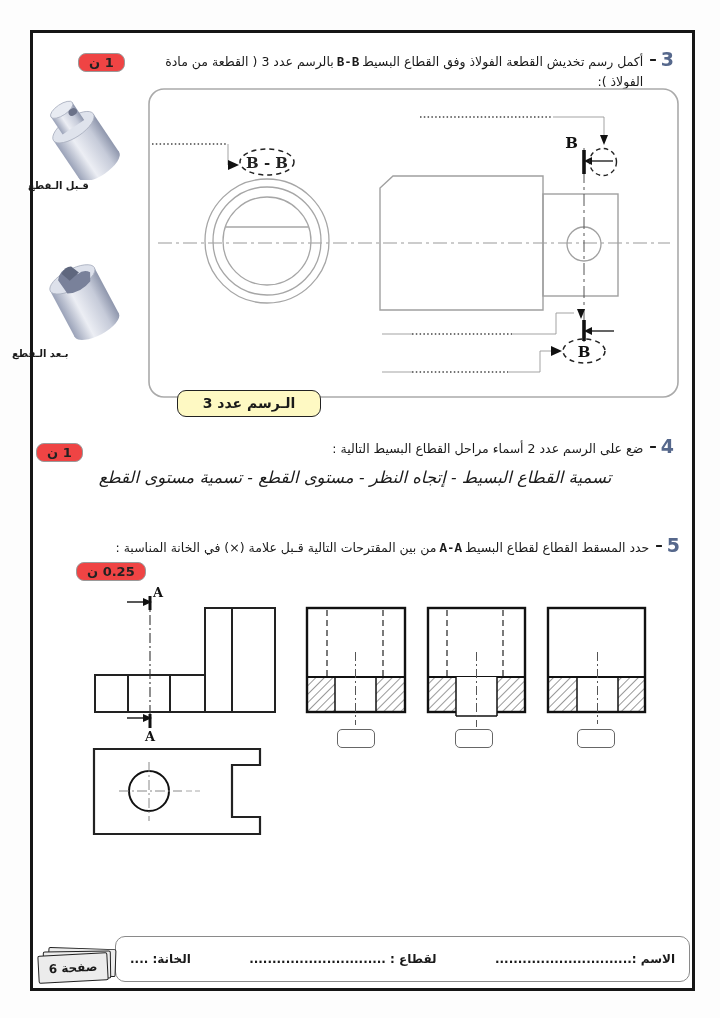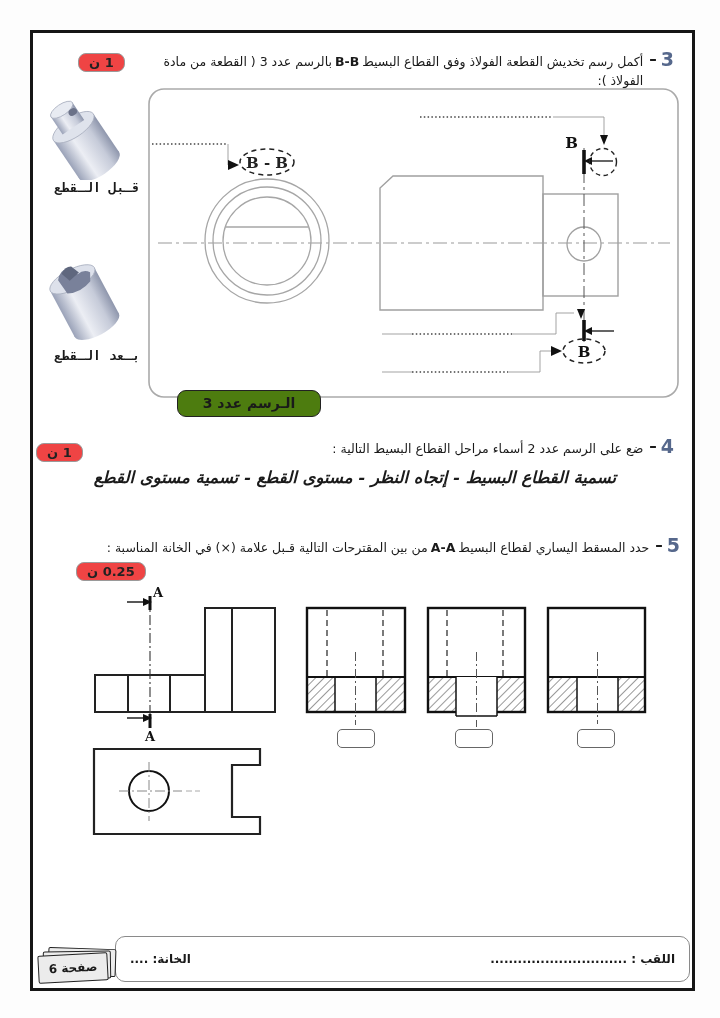--- a/index.html
+++ b/index.html
@@ -5,32 +5,32 @@
   html,body{margin:0;padding:0;}
   body{width:720px;height:1018px;position:relative;background:#fdfdfd;
        font-family:"DejaVu Sans",sans-serif;color:#1a1a1a;overflow:hidden;}
   .abs{position:absolute;}
   .frame{left:30px;top:30px;width:659px;height:955px;border:3px solid #161616;background:#fff;}
   
   .qrow{direction:rtl;display:flex;align-items:flex-start;justify-content:space-between;}
   .qnum{color:#56688c;font-weight:bold;font-size:19px;line-height:1;margin-left:4px;}
   .qdash{font-weight:bold;font-size:15px;margin-left:6px;}
   .qtext{font-size:12.5px;line-height:1.5;padding-top:3px;}
-  .qtext .ltr{direction:ltr;unicode-bidi:embed;font-weight:bold;margin:0 3px;}
+  .qtext .ltr{direction:ltr;unicode-bidi:embed;font-weight:bold;margin:0 3px;font-family:Liberation Mono, monospace;}
   .badge{border:1.4px solid #9a9a9a;border-radius:8px;background:#ef4444;
          font-size:13px;font-weight:bold;padding:1px 10px;white-space:nowrap;
          direction:rtl;color:#222;}
   
-  .bigbox-label{border:1.6px solid #222;border-radius:9px;background:#4d7c0f;
+  .bigbox-label{border:1.6px solid #222;border-radius:9px;background:#fef9c3;
         font-weight:bold;font-size:14px;text-align:center;line-height:25px;
         letter-spacing:1px;direction:rtl;}
-  .part-label{font-weight:bold;font-size:13px;text-align:right;direction:rtl;
-        letter-spacing:0.5px;font-family:Liberation Mono, monospace;}
+  .part-label{font-weight:bold;font-size:10px;text-align:left;direction:rtl;
+        letter-spacing:0.5px;}
   .stages{direction:rtl;text-align:center;font-family:"DejaVu Serif",serif;
-        font-style:italic;font-weight:bold;font-size:16.5px;}
+        font-style:italic;font-weight:normal;font-size:16.5px;}
   .checkbox{border:1.6px solid #666;border-radius:5px;background:#fff;width:36px;height:17px;}
   
   .footer-box{border:1.5px solid #8a8a8a;border-radius:10px;background:#fff;
         direction:rtl;display:flex;align-items:center;justify-content:space-between;
         padding:0 14px;font-size:12px;font-weight:bold;}
   .pagechip{position:absolute;border:1.6px solid #222;background:#ececec;border-radius:2px;}
   .pagechip-text{font-size:12px;font-weight:bold;direction:rtl;text-align:center;line-height:26px;}
   svg{display:block;}
   svg text{font-family:"DejaVu Serif",serif;}
 </style>
@@ -78,21 +78,21 @@
     </linearGradient>
   </defs>
   <g transform="rotate(-28 56 52)">
     <rect x="26" y="26" width="50" height="52" fill="url(#cg2)"></rect>
     <ellipse cx="51" cy="78" rx="25" ry="10" fill="url(#cg2)"></ellipse>
     <ellipse cx="51" cy="26" rx="25" ry="10" fill="#dde1eb" stroke="#aab0c0" stroke-width="0.8"></ellipse>
     <path d="M38,20 q6,-8 14,-6 l6,10 q8,-2 12,4 l-4,8 q-14,6 -26,0 Z" fill="#79819a"></path>
     <path d="M44,16 q7,-5 12,-2 l4,9 -12,3 Z" fill="#5f677e"></path>
   </g>
 </svg>
-<div class="abs part-label" style="left:28px;top:348px;width:112px;">بـعد الـقطع</div>
+<div class="abs part-label" style="left:12px;top:348px;width:112px;">بـعد الـقطع</div>
 
 <svg class="abs" style="left:146px;top:86px;" width="536" height="316" viewBox="146 86 536 316">
 
   <rect x="149" y="89" width="529" height="308" rx="15" fill="#fff" stroke="#aaa" stroke-width="1.6"></rect>
 
   <line x1="158" y1="243" x2="670" y2="243" stroke="#999" stroke-width="1" stroke-dasharray="14 4 3 4"></line>
 
   <g stroke="#a6a6a6" stroke-width="1.3" fill="none">
     <circle cx="267" cy="241" r="62"></circle>
     <circle cx="267" cy="241" r="54"></circle>
@@ -153,21 +153,21 @@
     <span class="qtext">ضع على الرسم عدد 2 أسماء مراحل القطاع البسيط التالية :</span>
   </div>
   <span class="badge" style="margin-top:6px;">1 ن</span>
 </div>
 <div class="abs stages" style="left:40px;top:468px;width:630px;">تسمية القطاع البسيط  -  إتجاه النظر  -  مستوى القطع  -  تسمية مستوى القطع</div>
 
 <div class="abs qrow" style="left:36px;top:536px;width:644px;">
   <div style="display:flex;align-items:flex-start;">
     <span class="qnum">5</span>
     <span class="qdash">–</span>
-    <span class="qtext"><span>حدد المسقط اليساري لقطاع البسيط</span><span class="ltr">A-A</span><span>من بين المقترحات التالية قـبل علامة (×) في الخانة المناسبة :</span></span>
+    <span class="qtext"><span>حدد المسقط القطاع لقطاع البسيط</span><span class="ltr">A-A</span><span>من بين المقترحات التالية قـبل علامة (×) في الخانة المناسبة :</span></span>
   </div>
 </div>
 <div class="abs badge" style="left:28px;top:562px;margin-left:48px;">0.25 ن</div>
 
 <svg class="abs" style="left:85px;top:583px;" width="212" height="160" viewBox="85 583 212 160">
   <g stroke="#222" stroke-width="2" fill="none">
     <path d="M95,675 L205,675 L205,608 L275,608 L275,712 L95,712 Z"></path>
     <line x1="128" y1="675" x2="128" y2="712"></line>
     <line x1="170" y1="675" x2="170" y2="712"></line>
     <line x1="205" y1="675" x2="205" y2="712"></line>
@@ -236,21 +236,22 @@
 
 <svg class="abs" style="left:88px;top:744px;" width="180" height="96" viewBox="88 744 180 96">
   <path d="M94,749 L260,749 L260,765 L232,765 L232,817 L260,817 L260,834 L94,834 Z" fill="#fff" stroke="#222" stroke-width="2.2"></path>
   <circle cx="149" cy="791" r="20" fill="none" stroke="#111" stroke-width="2"></circle>
   <line x1="119" y1="791" x2="182" y2="791" stroke="#888" stroke-width="1" stroke-dasharray="10 3 2 3"></line>
   <line x1="186" y1="791" x2="200" y2="791" stroke="#aaa" stroke-width="1" stroke-dasharray="6 3"></line>
   <line x1="149" y1="762" x2="149" y2="821" stroke="#888" stroke-width="1" stroke-dasharray="10 3 2 3"></line>
 </svg>
 
 <div class="abs footer-box" style="left:115px;top:936px;width:545px;height:44px;">
-  <span>اللقب : ..............................</span>
+  <span>الاسم :..............................</span>
+  <span>لقطاع : ..............................</span>
   <span>الخانة: ....</span>
 </div>
 
 <div class="abs" style="left:36px;top:948px;width:84px;height:38px;">
   <div class="pagechip" style="left:12px;top:0;width:66px;height:26px;transform:rotate(2deg);"></div>
   <div class="pagechip" style="left:7px;top:3px;width:66px;height:26px;transform:rotate(-1deg);"></div>
   <div class="pagechip pagechip-text" style="left:2px;top:6px;width:68px;height:26px;transform:rotate(-3deg);">صفحة 6</div>
 </div>
 
 </body></html>

